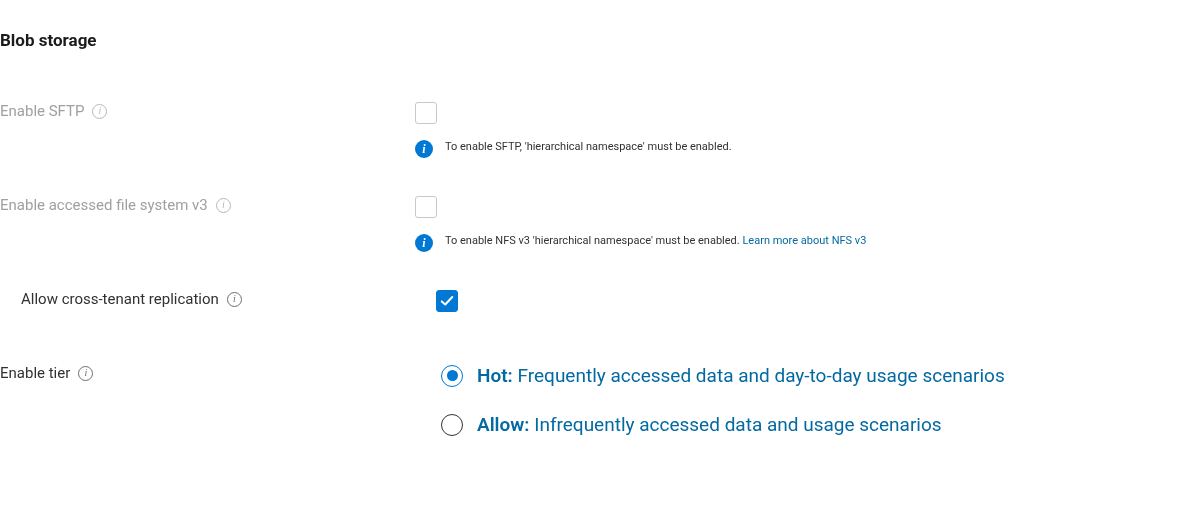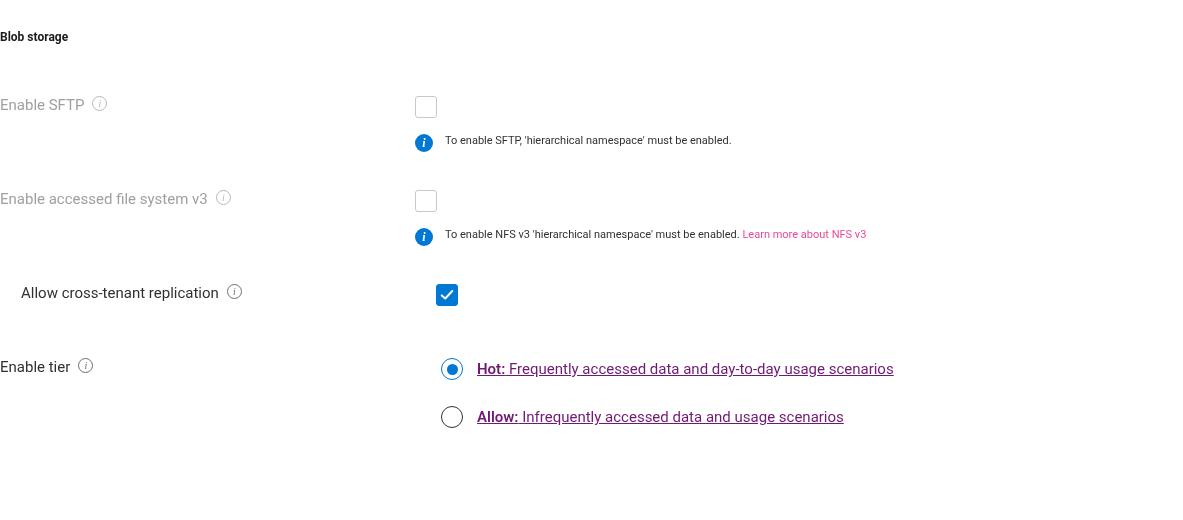--- a/index.html
+++ b/index.html
@@ -10,33 +10,34 @@
     body {
       font-family: "Segoe UI", -apple-system, BlinkMacSystemFont, Roboto, "Helvetica Neue", Arial, sans-serif;
       font-size: 15px;
       color: #323130;
       background: #ffffff;
       padding: 30px 0 0 0;
       width: 1183px;
     }
     .section-title {
       font-weight: 700;
-      font-size: 12px;
+      font-size: 17px;
       color: #1b1b1b;
       margin-bottom: 52px;
     }
     .form-row {
       display: flex;
       align-items: flex-start;
       margin-bottom: 14px;
     }
     .label-col {
       width: 415px;
       flex-shrink: 0;
       display: flex;
+      align-items: center;
       gap: 8px;
       font-size: 15px;
       color: #323130;
     }
     .label-col.disabled {
       color: #a0a0a0;
     }
     .value-col {
       flex: 1;
       display: flex;
@@ -109,21 +110,21 @@
       font-family: Georgia, serif;
       font-style: italic;
     }
     .info-text {
       font-size: 11px;
       color: #323130;
       line-height: 1.55;
       padding-right: 20px;
     }
     .info-text a {
-      color: #ec4899;
+      color: #0369a1;
       text-decoration: none;
     }
     .radio-row {
       display: flex;
       align-items: center;
       gap: 14px;
     }
     .radio {
       width: 22px;
       height: 22px;
@@ -138,23 +139,22 @@
       border-color: #0078d4;
     }
     .radio.selected::after {
       content: "";
       width: 11px;
       height: 11px;
       background: #0078d4;
       border-radius: 50%;
     }
     .radio-label {
-      font-size: 15px;
-      color: #701a75;
-      text-decoration: underline;
+      font-size: 19px;
+      color: #0369a1;
     }
     .radio-label b {
       font-weight: 600;
     }
     .row-gap-lg {
       margin-bottom: 38px;
     }
     .row-gap-xl {
       margin-bottom: 52px;
       margin-left: 21px;

